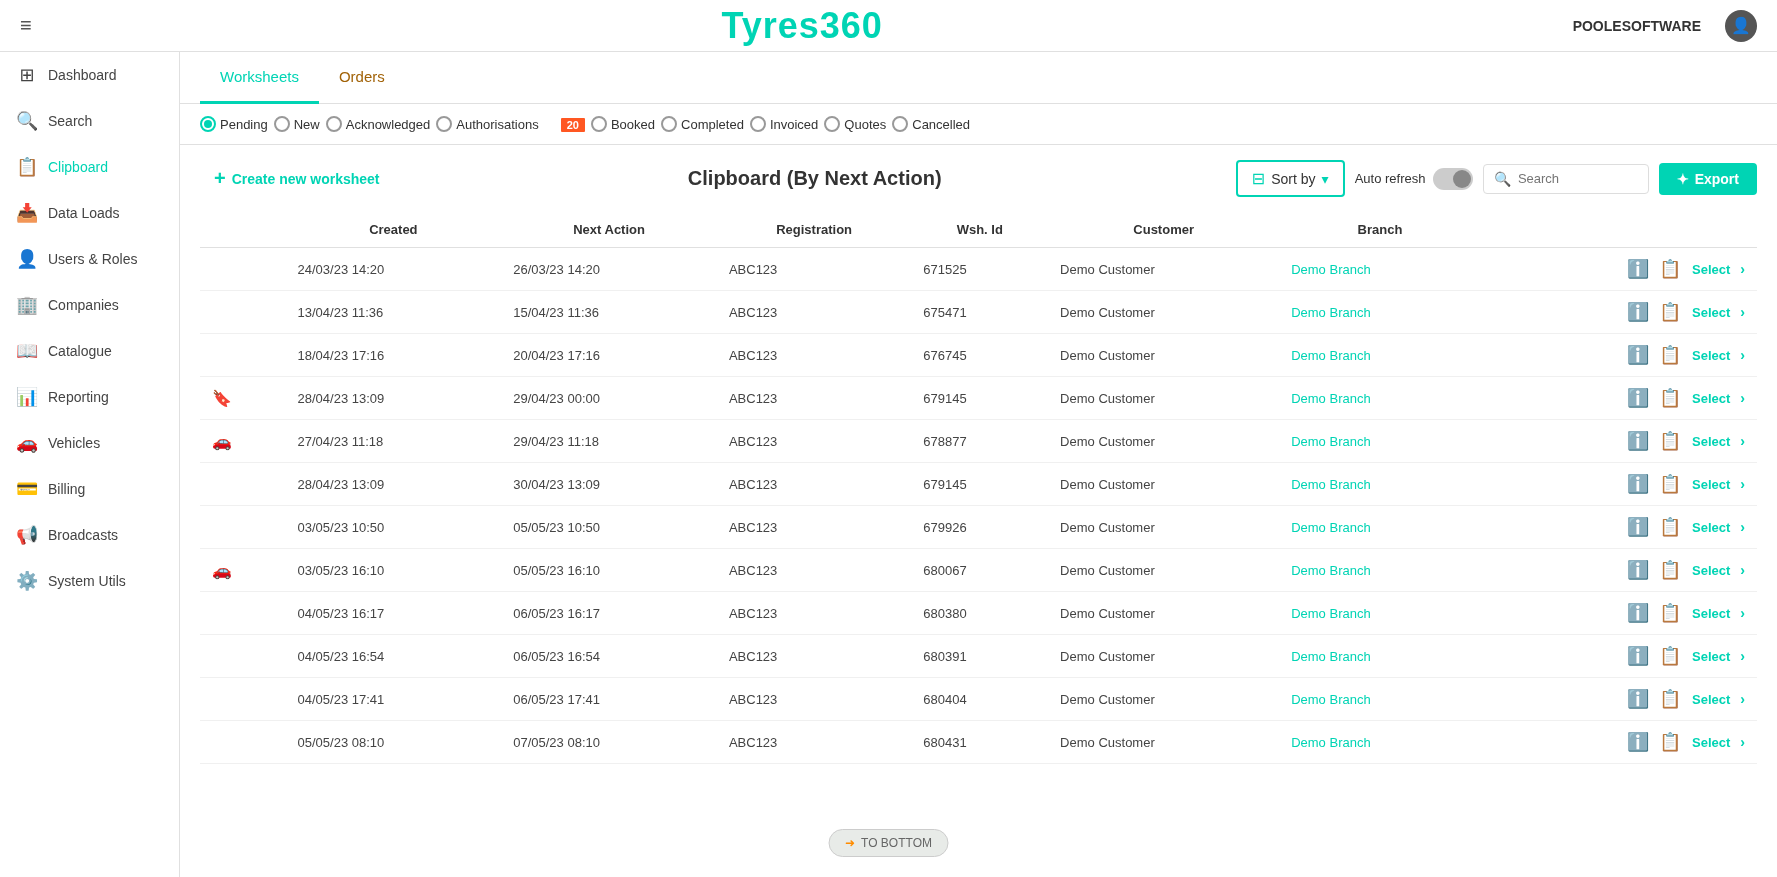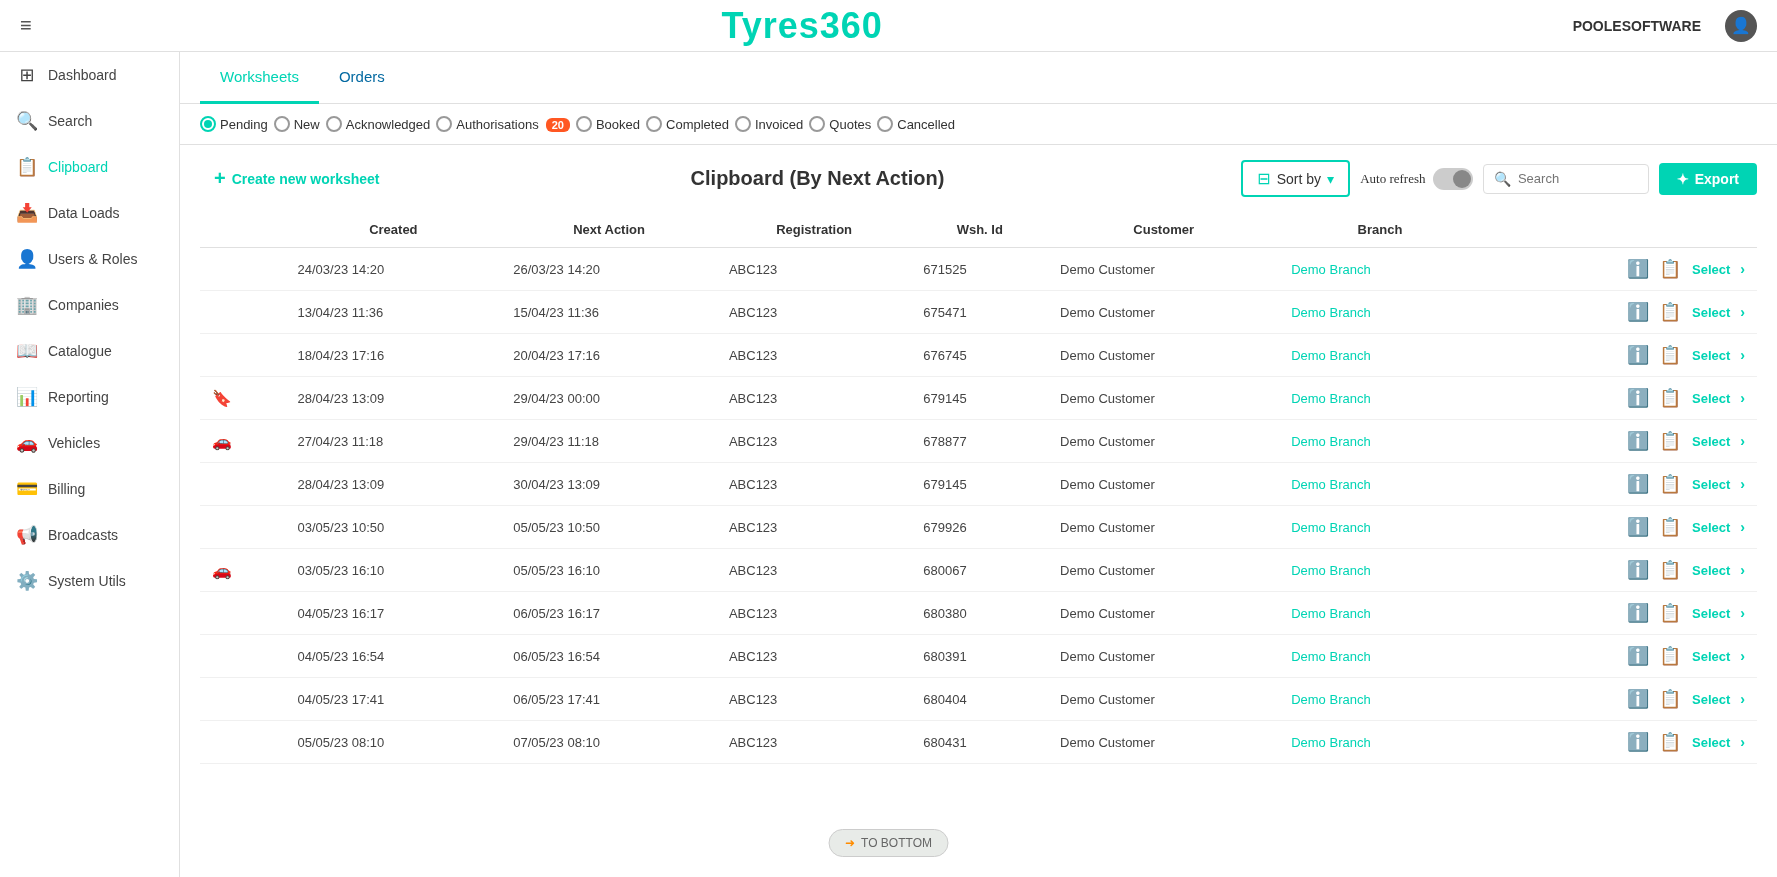--- a/index.html
+++ b/index.html
@@ -33,39 +33,39 @@
       margin-top: 52px; margin-left: 180px; padding: 0; background: #fff; min-height: calc(100vh - 52px);
     }
 
     
     .tabs {
       display: flex; align-items: center; border-bottom: 1px solid #e0e0e0;
       padding: 0 20px; background: #fff;
     }
     .tab {
       padding: 16px 20px; cursor: pointer; font-size: 15px; font-weight: 500;
-      color: #0369a1; border-bottom: 3px solid transparent; margin-bottom: -1px;
+      color: #a16207; border-bottom: 3px solid transparent; margin-bottom: -1px;
     }
     .tab.active { color: #00d4b4; border-bottom: 3px solid #00d4b4; }
 
     
     .filter-bar {
       display: flex; align-items: center; flex-wrap: wrap; gap: 6px;
       padding: 12px 20px; background: #fff; border-bottom: 1px solid #e0e0e0;
     }
     .radio-group { display: flex; align-items: flex-end; gap: 4px; cursor: pointer; font-size: 13px; }
     .radio-circle {
       width: 16px; height: 16px; border-radius: 50%; border: 2px solid #999;
       display: flex; align-items: center; justify-content: center; flex-shrink: 0;
     }
     .radio-circle.checked { border-color: #00d4b4; }
     .radio-circle.checked::after { content: ''; width: 8px; height: 8px; border-radius: 50%; background: #00d4b4; display: block; }
     .badge {
-      background: #ff5722; color: #fff; border-radius: 6px; font-size: 11px;
-      padding: 1px 6px; font-weight: 700; margin-left: 3px;
+      background: #ff5722; color: #fff; border-radius: 1px; font-size: 11px;
+      padding: 1px 6px; font-weight: 700; margin-left: 18px;
     }
 
     
     .toolbar {
       display: flex; align-items: center; justify-content: space-between;
       padding: 14px 20px; background: #fff;
     }
     .toolbar-left { display: flex; align-items: center; gap: 10px; }
     .create-btn {
       display: flex; align-items: center; gap: 6px; color: #00d4b4;
@@ -73,21 +73,21 @@
       padding: 8px 14px; text-decoration: none;
     }
     .create-plus { font-size: 20px; font-weight: 700; }
 
     .toolbar-right { display: flex; align-items: center; gap: 10px; }
     .sort-btn {
       display: flex; align-items: center; gap: 6px; border: 2px solid #00d4b4;
       border-radius: 4px; padding: 7px 14px; background: #fff; cursor: pointer; color: #333; font-size: 14px;
     }
     .sort-icon { color: #00d4b4; font-size: 16px; }
-    .auto-refresh { display: flex; align-items: center; gap: 8px; font-size: 13px; font-family: Liberation Serif, serif; }
+    .auto-refresh { display: flex; align-items: center; gap: 8px; font-size: 13px; }
     .toggle {
       width: 40px; height: 22px; background: #ccc; border-radius: 11px; position: relative; cursor: pointer;
     }
     .toggle-knob {
       width: 18px; height: 18px; background: #888; border-radius: 50%;
       position: absolute; top: 2px; right: 2px; transition: all 0.2s;
     }
     .search-box {
       display: flex; align-items: center; gap: 6px; border: 1px solid #ddd;
       border-radius: 4px; padding: 6px 10px; background: #fff;

